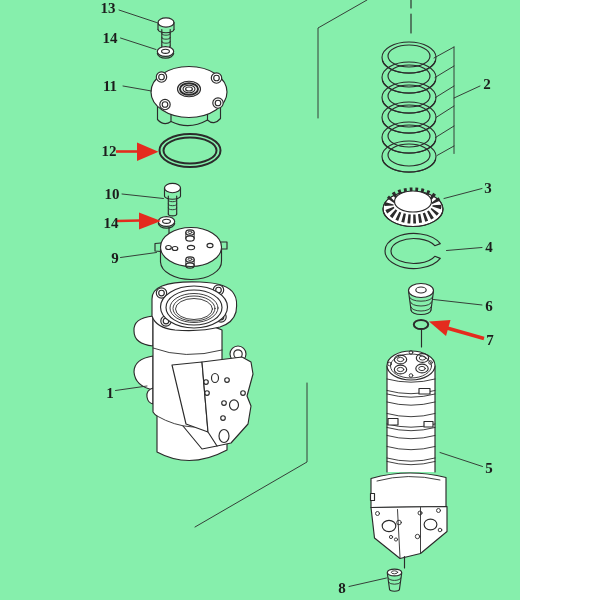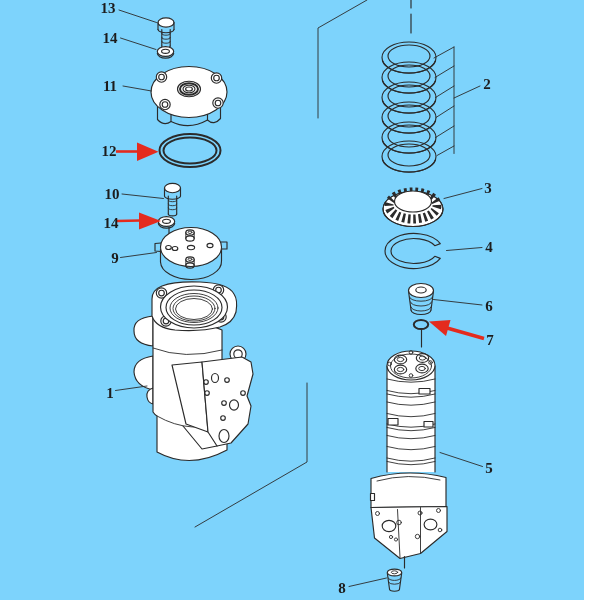--- a/index.html
+++ b/index.html
@@ -1,16 +1,16 @@
 <!DOCTYPE html>
 <html><head>
 <meta charset="utf-8">
 <style>
   html,body{margin:0;padding:0;background:#ffffff;}
-  .stage{position:relative;width:584px;height:600px;background:#7dd3fc;overflow:hidden;}
+  .stage{position:relative;width:520px;height:600px;background:#86efac;overflow:hidden;}
   svg{position:absolute;left:0;top:0;}
   .ln{fill:none;stroke:#2b2b2b;stroke-width:1.15;stroke-linecap:round;stroke-linejoin:round;}
   .lnf{fill:#ffffff;stroke:#2b2b2b;stroke-width:1.15;stroke-linejoin:round;}
   .thin{stroke-width:0.9;}
   .bold2{stroke-width:2;}
   .lbl{font-family:"Liberation Serif", serif;font-size:15px;font-weight:600;fill:#1c1c1c;}
   .hatch{fill:none;stroke:#2b2b2b;stroke-width:9;stroke-dasharray:2.6 2.8;}
 </style>
 </head>
 <body>

